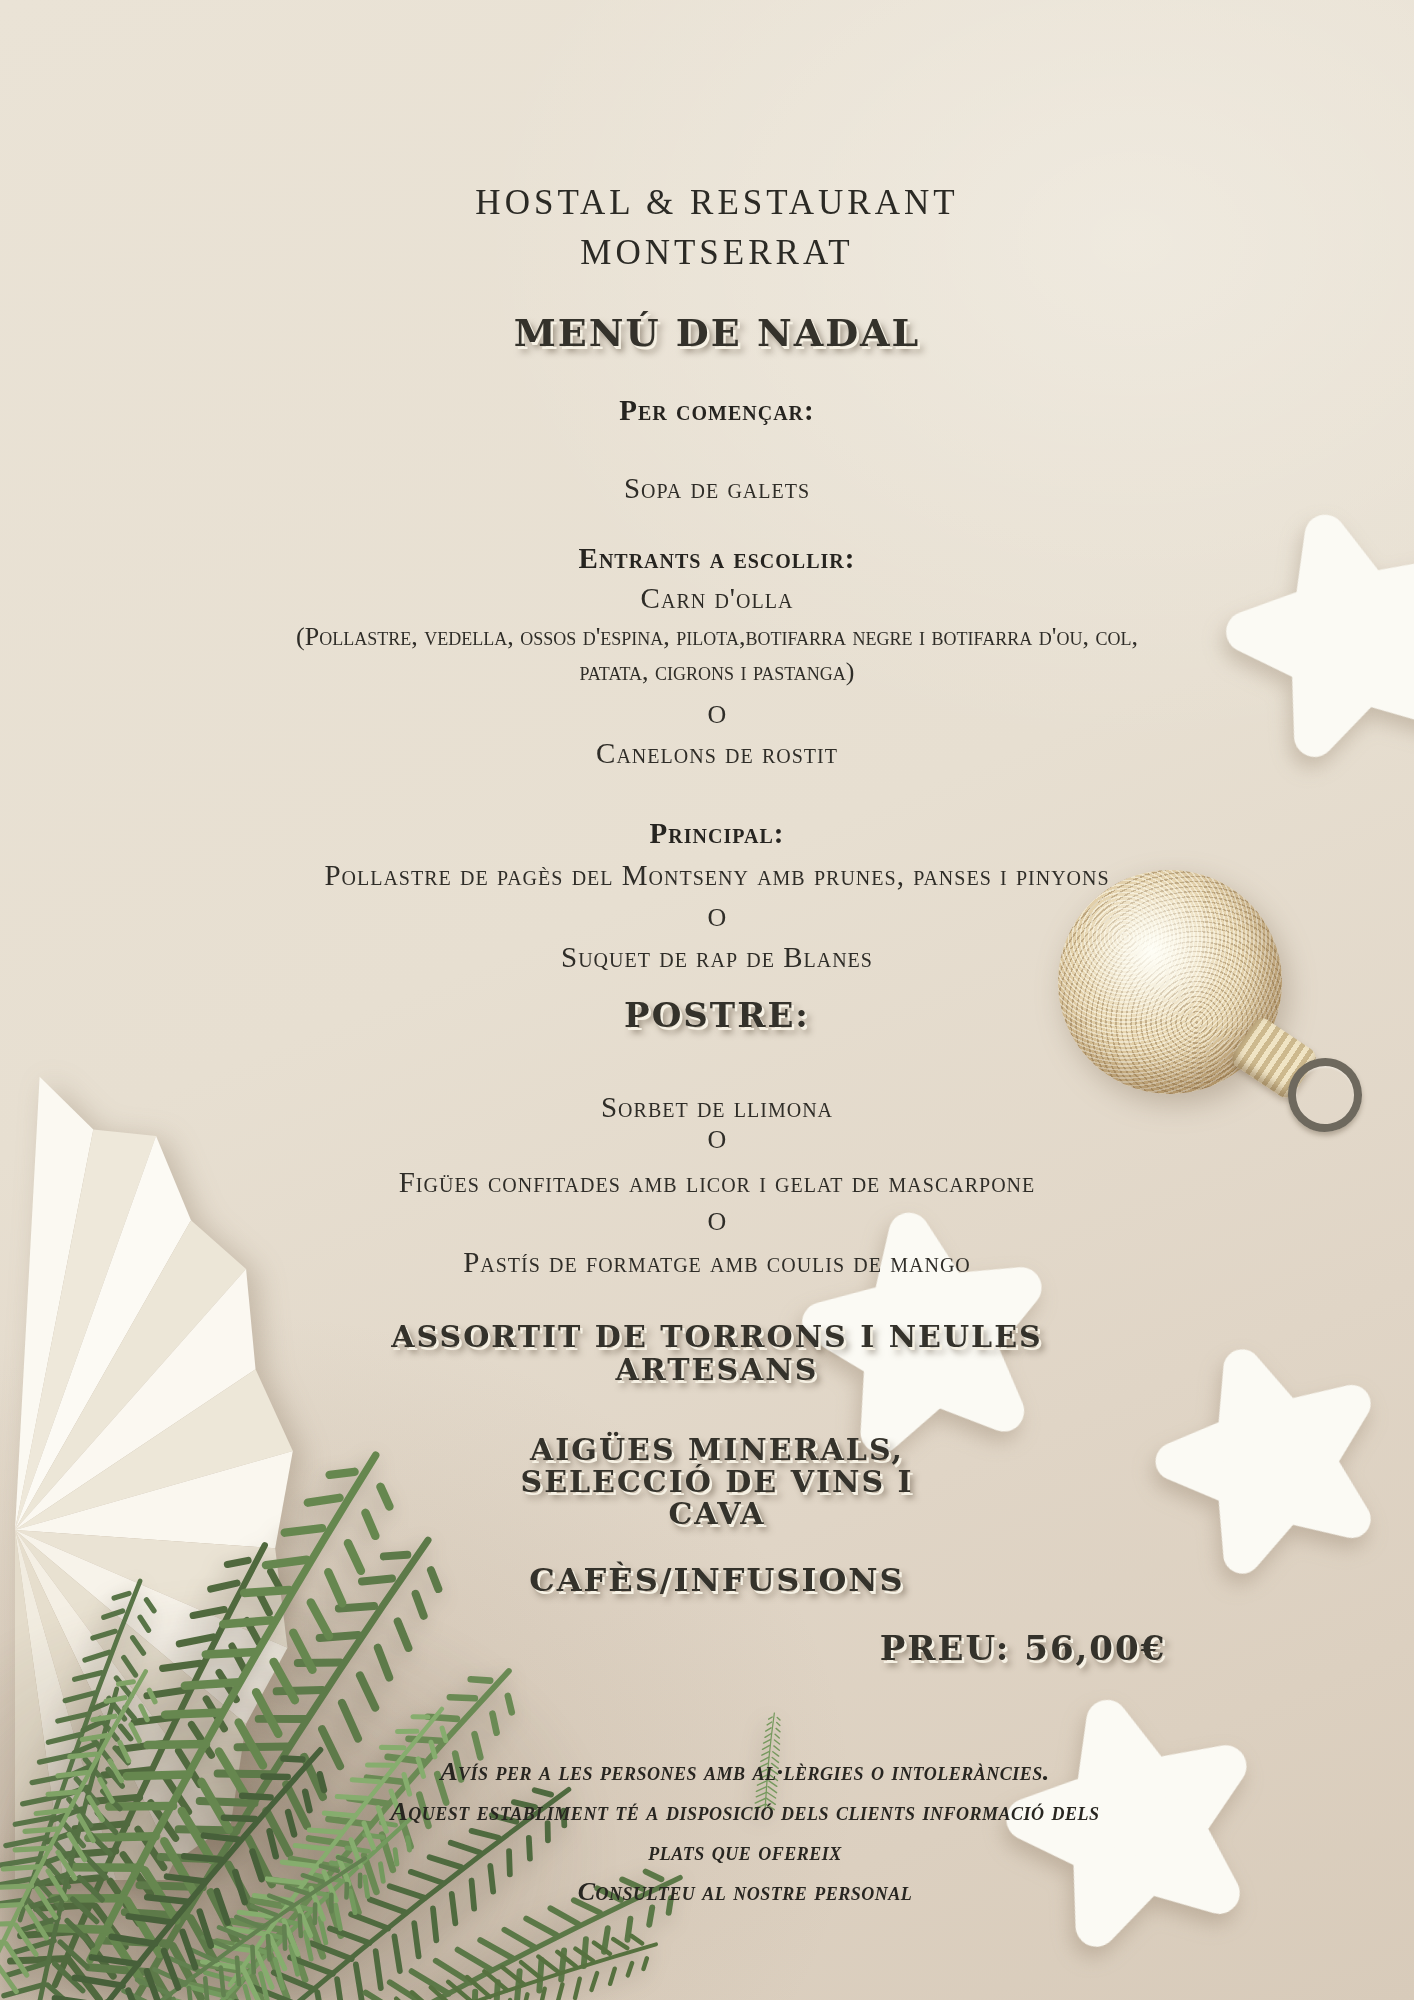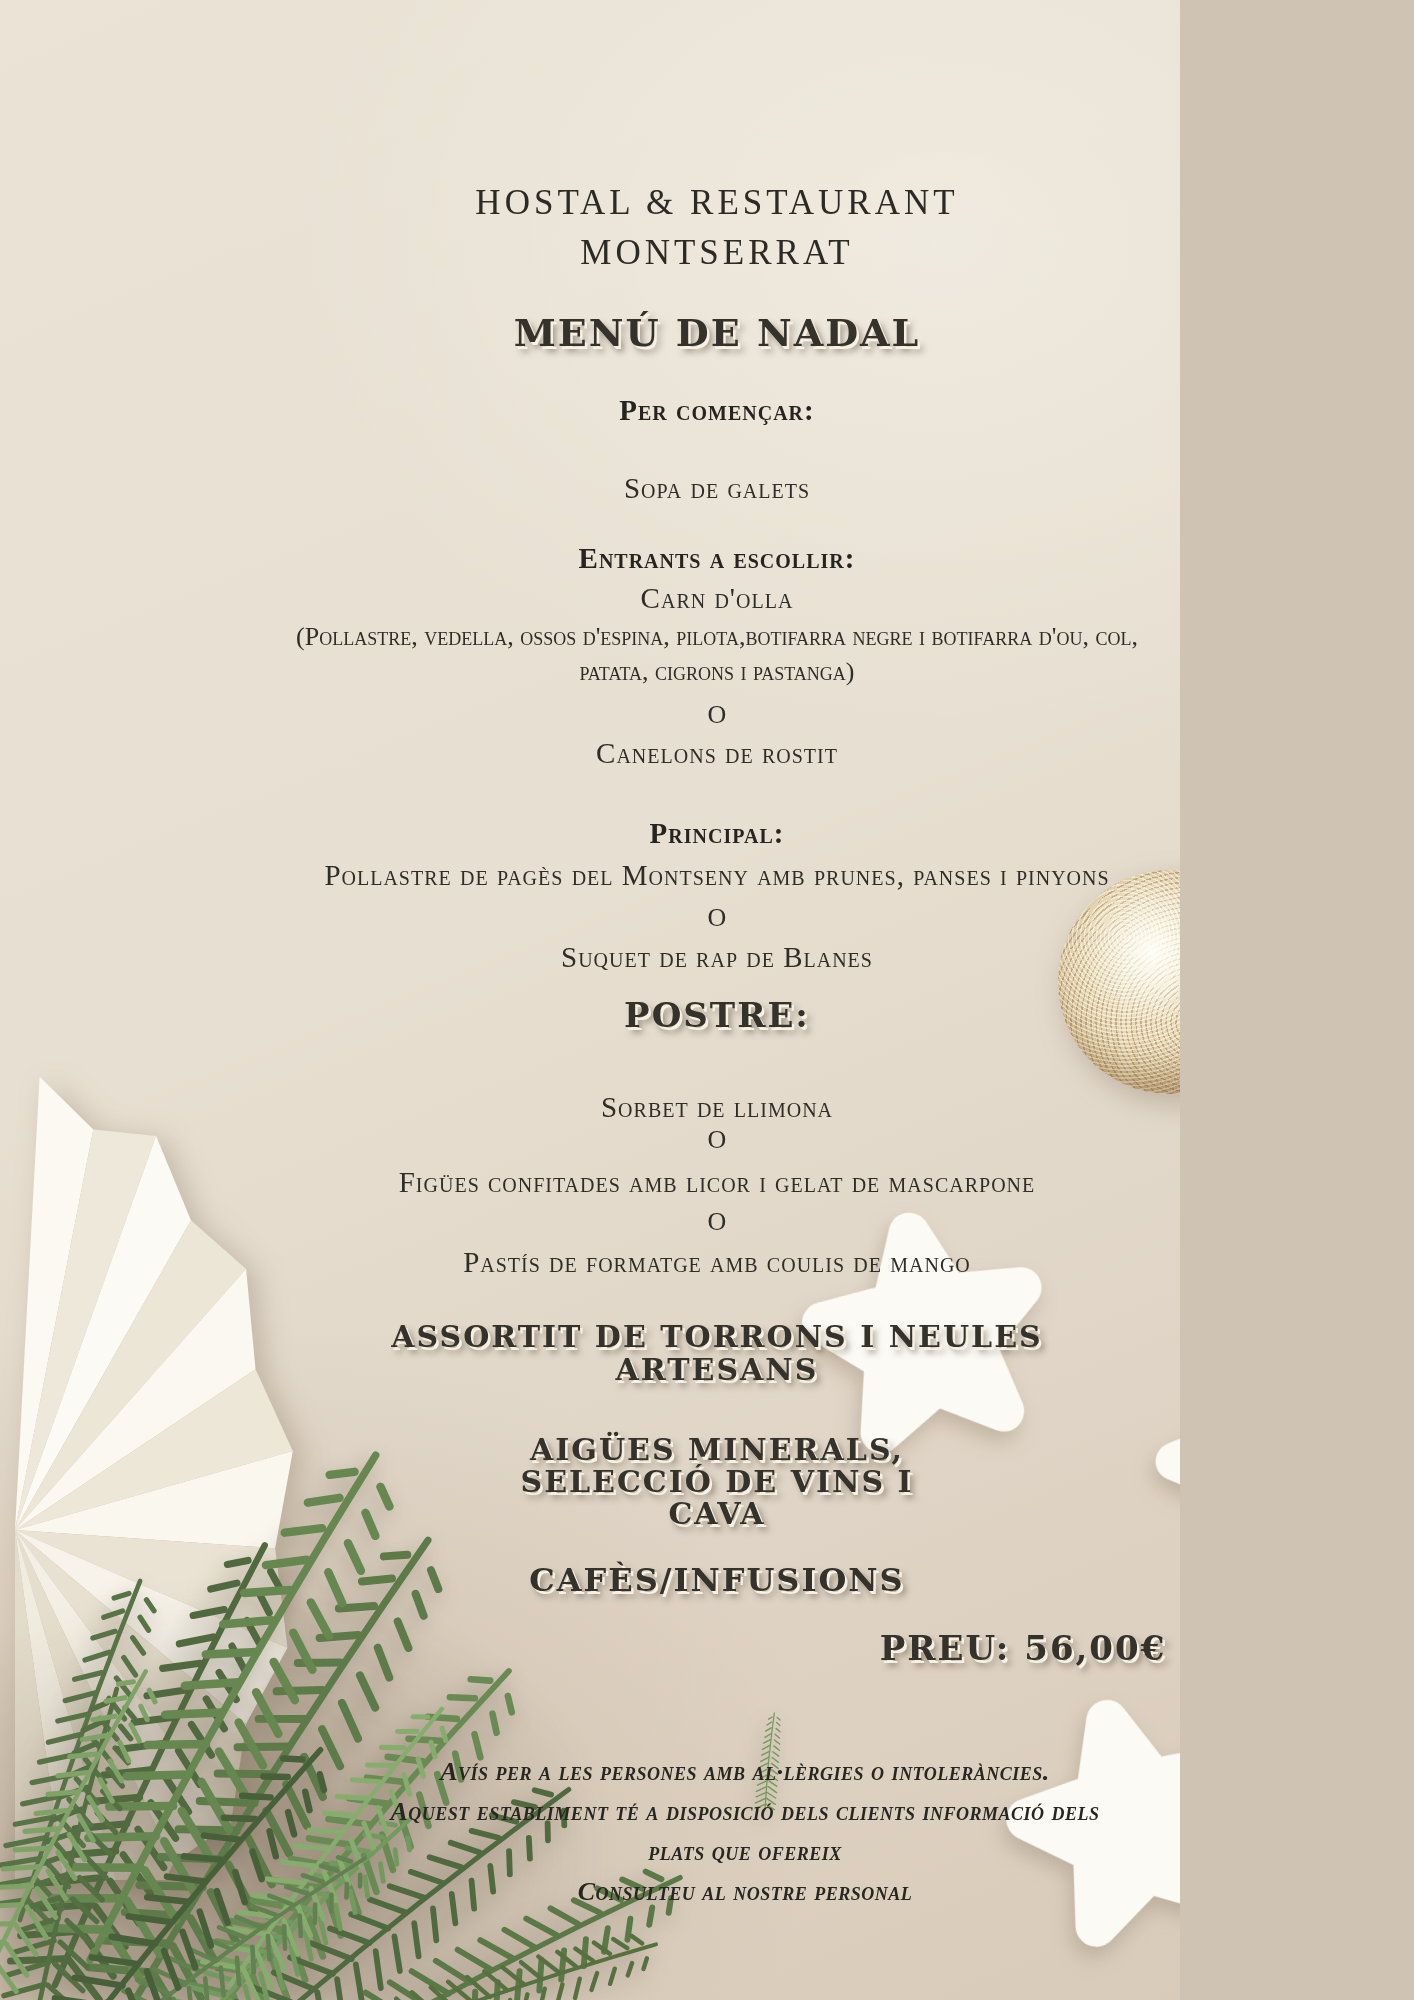--- a/index.html
+++ b/index.html
@@ -1,17 +1,17 @@
 <!DOCTYPE html>
 <html><head>
 <meta charset="utf-8">
 <style>
   html,body { margin:0; padding:0; background:#cfc4b4; }
   .poster {
-    position:relative; width:1180px; height:2000px; overflow:hidden;
+    position:relative; width:1414px; height:2000px; overflow:hidden;
     background:
       radial-gradient(ellipse 900px 700px at 16% 90%, rgba(140,115,90,0.20), rgba(0,0,0,0) 70%),
       radial-gradient(ellipse 1100px 850px at 80% 12%, rgba(255,255,250,0.30), rgba(0,0,0,0) 60%),
       linear-gradient(158deg, #eae3d6 0%, #e7dfd1 45%, #e0d5c6 72%, #d8cbba 100%);
     font-family:"Liberation Serif","DejaVu Serif",serif;
     color:#2f2d28;
   }
   .txt { position:absolute; left:10px; width:1414px; text-align:center; white-space:nowrap; z-index:5; }
   .sc { font-variant:small-caps; }
   .title { font-size:35px; letter-spacing:4px; line-height:50px; color:#2b2a25; }

